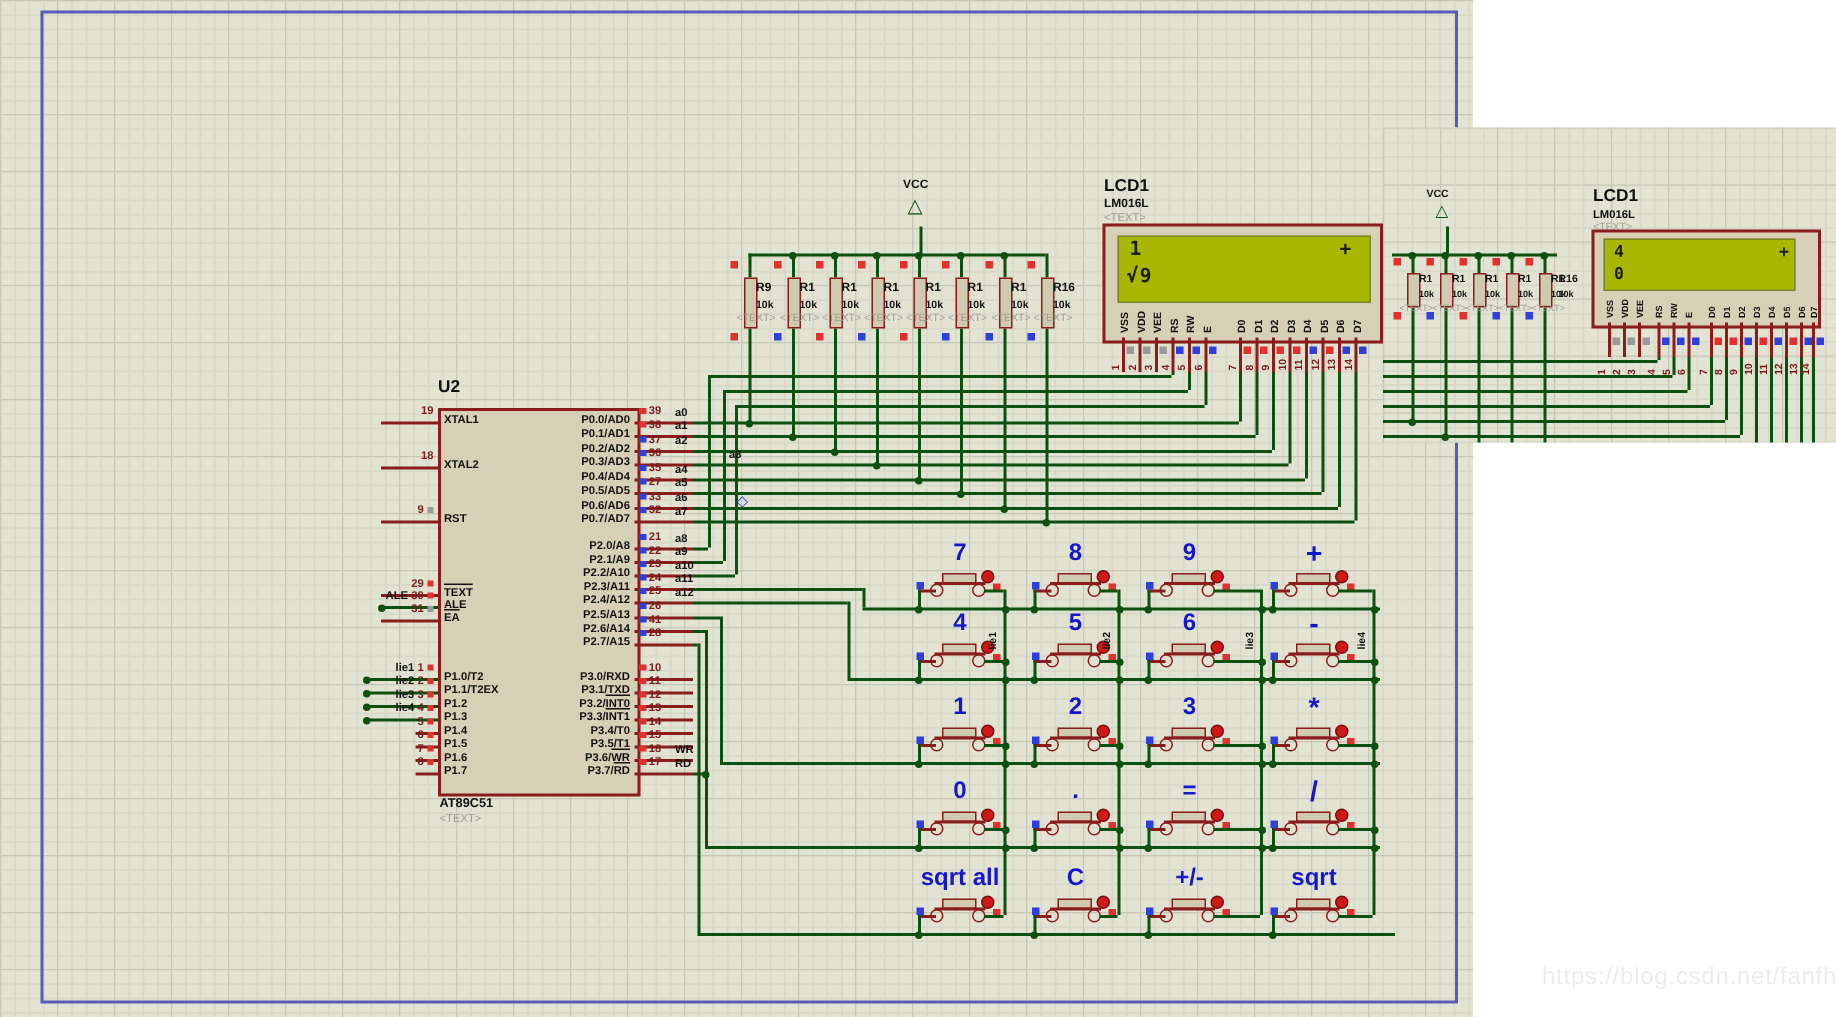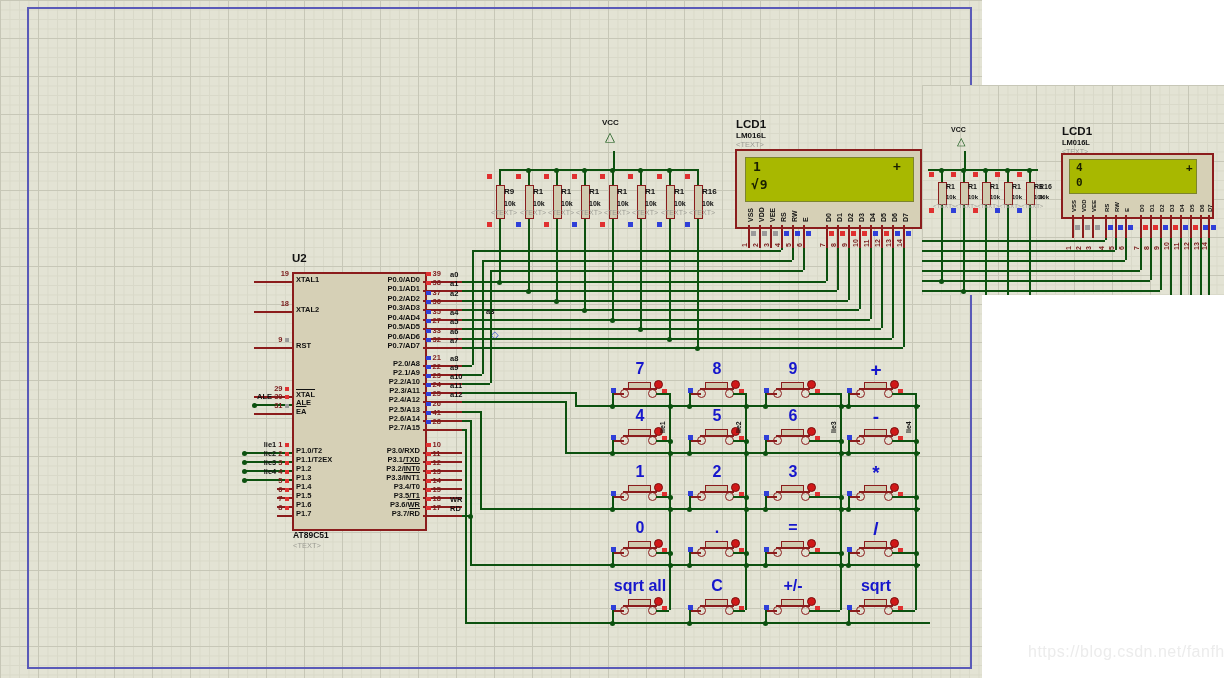--- a/index.html
+++ b/index.html
@@ -162,21 +162,21 @@
       <div class="t" style="left: 171px; top: 270px; width: 118px; text-align: right; font-size: 7.5px;"><span class="num">19</span></div>
       <div class="t pn" style="left: 296px; top: 276px;">XTAL1</div>
       <div class="rw" style="left: 254px; top: 311px; width: 38px; height: 1.5px;"></div>
       <div class="t" style="left: 171px; top: 300px; width: 118px; text-align: right; font-size: 7.5px;"><span class="num">18</span></div>
       <div class="t pn" style="left: 296px; top: 306px;">XTAL2</div>
       <div class="rw" style="left: 254px; top: 347px; width: 38px; height: 1.5px;"></div>
       <div class="t" style="left: 171px; top: 336px; width: 118px; text-align: right; font-size: 7.5px;"><span class="num">9</span><span class="sqm sqg" style="display: inline-block; position: relative; top: 0px; margin-left: 2px;"></span></div>
       <div class="t pn" style="left: 296px; top: 342px;">RST</div>
       <div class="rw" style="left: 254px; top: 396px; width: 38px; height: 1.5px;"></div>
       <div class="t" style="left: 171px; top: 385px; width: 118px; text-align: right; font-size: 7.5px;"><span class="num">29</span><span class="sqm sqr" style="display: inline-block; position: relative; top: 0px; margin-left: 2px;"></span></div>
-      <div class="t pn" style="left: 296px; top: 391px;"><span class="ov">XTAL</span></div>
+      <div class="t pn" style="left: 296px; top: 391px;"><span class="ov">TEXT</span></div>
       <div class="t" style="left: 171px; top: 393px; width: 118px; text-align: right; font-size: 7.5px;"><span class="net">ALE</span> <span class="num">30</span><span class="sqm sqr" style="display: inline-block; position: relative; top: 0px; margin-left: 2px;"></span></div>
       <div class="t pn" style="left: 296px; top: 399px;">ALE</div>
       <div class="rw" style="left: 254px; top: 413px; width: 38px; height: 1.5px;"></div>
       <div class="t" style="left: 171px; top: 402px; width: 118px; text-align: right; font-size: 7.5px;"><span class="num">31</span><span class="sqm sqg" style="display: inline-block; position: relative; top: 0px; margin-left: 2px;"></span></div>
       <div class="t pn" style="left: 296px; top: 408px;"><span class="ov">EA</span></div>
       <div class="t" style="left: 171px; top: 441px; width: 118px; text-align: right; font-size: 7.5px;"><span class="net">lie1</span> <span class="num">1</span><span class="sqm sqr" style="display: inline-block; position: relative; top: 0px; margin-left: 2px;"></span></div>
       <div class="t pn" style="left: 296px; top: 447px;">P1.0/T2</div>
       <div class="t" style="left: 171px; top: 450px; width: 118px; text-align: right; font-size: 7.5px;"><span class="net">lie2</span> <span class="num">2</span><span class="sqm sqr" style="display: inline-block; position: relative; top: 0px; margin-left: 2px;"></span></div>
       <div class="t pn" style="left: 296px; top: 456px;">P1.1/T2EX</div>
       <div class="t" style="left: 171px; top: 459px; width: 118px; text-align: right; font-size: 7.5px;"><span class="net">lie3</span> <span class="num">3</span><span class="sqm sqr" style="display: inline-block; position: relative; top: 0px; margin-left: 2px;"></span></div>
@@ -202,21 +202,21 @@
       <div class="rw" style="left: 423px; top: 290px; width: 39px; height: 1.5px;"></div>
       <div class="t" style="left: 426px; top: 279px; width: 34px; font-size: 7.5px;"><span class="sqm sqr" style="display: inline-block; position: relative; margin-right: 2px;"></span><span class="num">38</span></div>
       <div class="t net" style="left: 450px; top: 280px;">a1</div>
       <div class="t pn" style="left: 299px; top: 285px; width: 121px; text-align: right;">P0.1/AD1</div>
       <div class="rw" style="left: 423px; top: 300px; width: 39px; height: 1.5px;"></div>
       <div class="t" style="left: 426px; top: 289px; width: 34px; font-size: 7.5px;"><span class="sqm sqb" style="display: inline-block; position: relative; margin-right: 2px;"></span><span class="num">37</span></div>
       <div class="t net" style="left: 450px; top: 290px;">a2</div>
       <div class="t pn" style="left: 299px; top: 295px; width: 121px; text-align: right;">P0.2/AD2</div>
       <div class="rw" style="left: 423px; top: 309px; width: 39px; height: 1.5px;"></div>
       <div class="t" style="left: 426px; top: 298px; width: 34px; font-size: 7.5px;"><span class="sqm sqb" style="display: inline-block; position: relative; margin-right: 2px;"></span><span class="num">36</span></div>
-      <div class="t net" style="left: 450px; top: 308px; padding-left: 36px;">a3</div>
+      <div class="t net" style="left: 450px; top: 299px; padding-left: 36px;">a3</div>
       <div class="t pn" style="left: 299px; top: 304px; width: 121px; text-align: right;">P0.3/AD3</div>
       <div class="rw" style="left: 423px; top: 319px; width: 39px; height: 1.5px;"></div>
       <div class="t" style="left: 426px; top: 308px; width: 34px; font-size: 7.5px;"><span class="sqm sqb" style="display: inline-block; position: relative; margin-right: 2px;"></span><span class="num">35</span></div>
       <div class="t net" style="left: 450px; top: 309px;">a4</div>
       <div class="t pn" style="left: 299px; top: 314px; width: 121px; text-align: right;">P0.4/AD4</div>
       <div class="rw" style="left: 423px; top: 328px; width: 39px; height: 1.5px;"></div>
       <div class="t" style="left: 426px; top: 317px; width: 34px; font-size: 7.5px;"><span class="sqm sqb" style="display: inline-block; position: relative; margin-right: 2px;"></span><span class="num">27</span></div>
       <div class="t net" style="left: 450px; top: 318px;">a5</div>
       <div class="t pn" style="left: 299px; top: 323px; width: 121px; text-align: right;">P0.5/AD5</div>
       <div class="rw" style="left: 423px; top: 338px; width: 39px; height: 1.5px;"></div>

